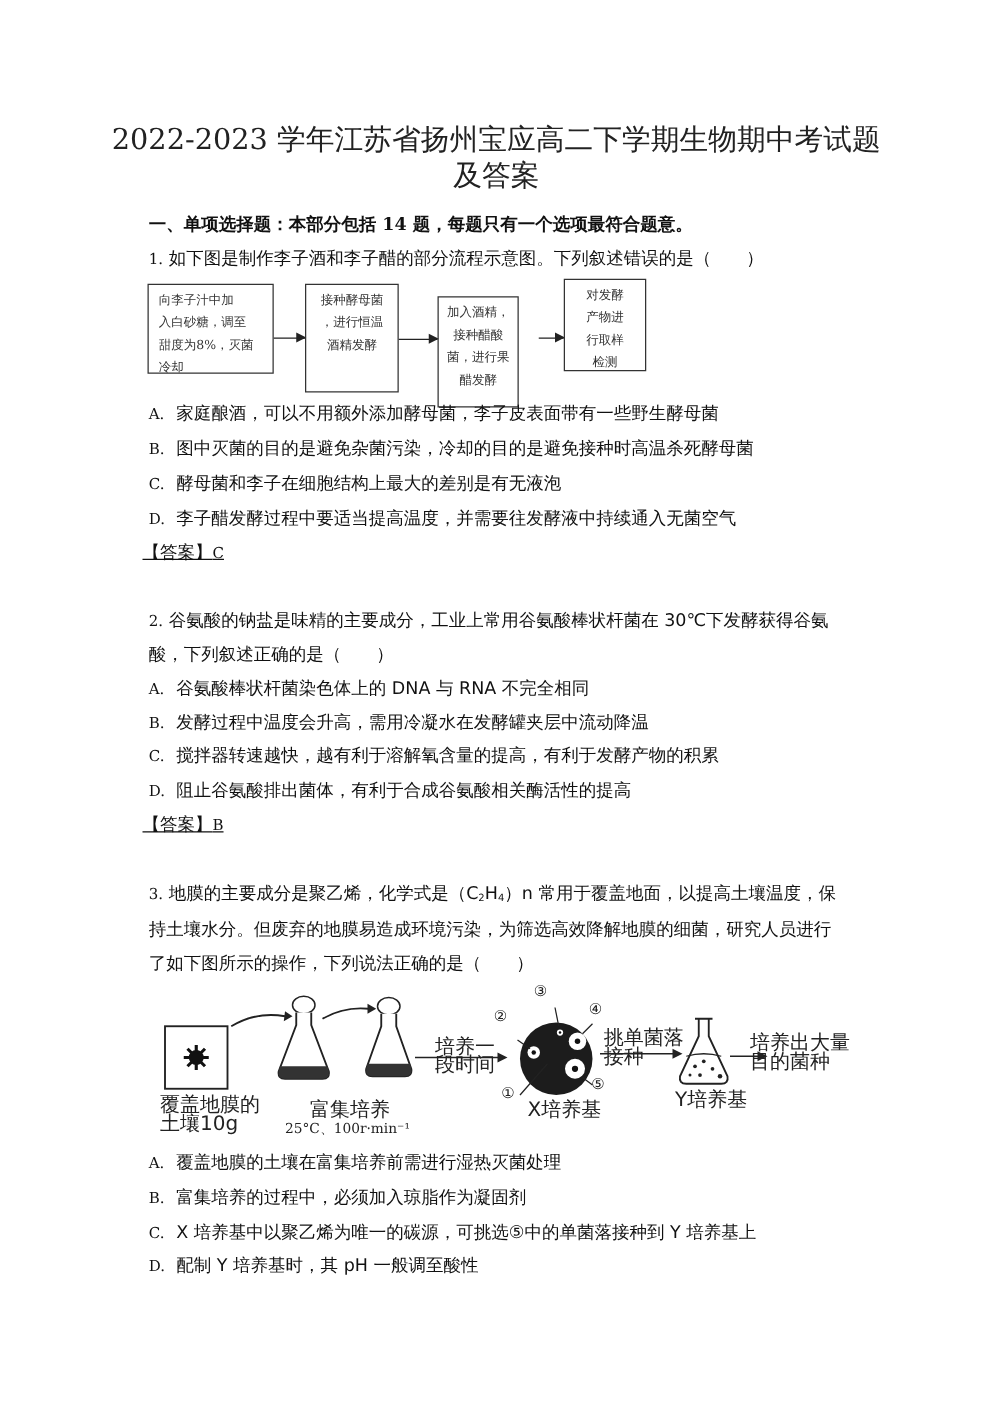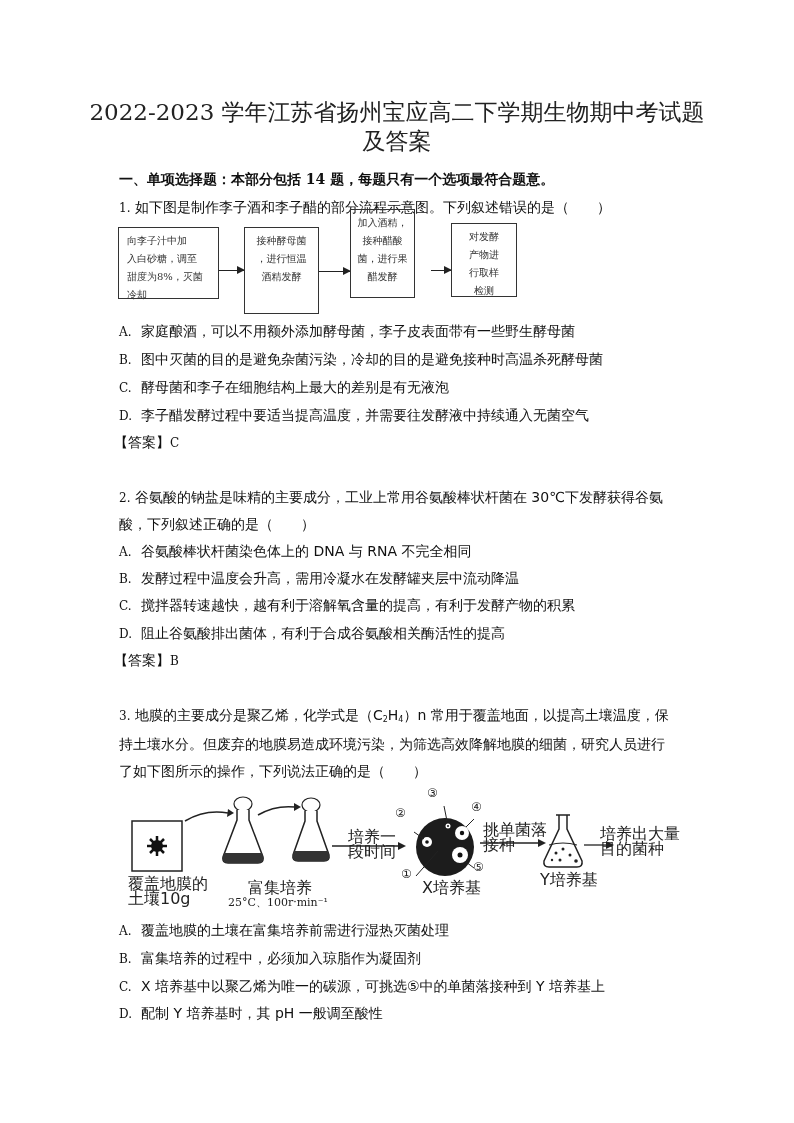--- a/index.html
+++ b/index.html
@@ -5,21 +5,21 @@
   html, body { margin: 0; padding: 0; background: #ffffff; }
   body { width: 794px; height: 1123px; position: relative; overflow: hidden;
          font-family: "DejaVu Sans", "Liberation Sans", sans-serif; color: #111; }
   .abs { position: absolute; }
   .title { left: 0; width: 794px; text-align: center; font-family: "DejaVu Serif", "Liberation Serif", serif;
            font-size: 23px; color: #222; line-height: 30px; }
   .section { left: 119px; top: 171px; font-size: 14px; font-weight: bold; font-family: "DejaVu Serif","Liberation Serif", serif; }
   .line { left: 119px; font-size: 14px; line-height: 18px; white-space: nowrap; color: #111; }
   .opt { left: 119px; font-size: 14px; line-height: 18px; white-space: nowrap; }
   .opt .lab { font-family: "DejaVu Serif","Liberation Serif", serif; font-size: 12px; display:inline-block; width: 22px; }
-  .ans { left: 114px; font-size: 14px; line-height: 18px; }
+  .ans { left: 114px; font-size: 14px; line-height: 18px; text-decoration: underline; }
   .ans .v { font-family: "DejaVu Serif","Liberation Serif", serif; font-size: 12px; }
   .fbox { border: 1.5px solid #333; box-sizing: border-box; font-family: "DejaVu Serif","Liberation Serif", serif;
           font-size: 10px; line-height: 18px; color: #333; text-align: center; padding-top: 4px; }
   .arrow { height: 1px; background: #222; }
   .arrow::after { content: ""; position: absolute; right: -1px; top: -4px; border-left: 8px solid #222;
                   border-top: 4.5px solid transparent; border-bottom: 4.5px solid transparent; }
   .dlabel { font-size: 16px; color: #222; line-height: 15px; }
   .sub { font-size: 8px; vertical-align: -2px; }
 </style>
 </head>
@@ -41,21 +41,21 @@
     <div>甜度为8%，灭菌</div>
     <div>冷却</div>
   </div>
   <div class="abs arrow" style="left:219px;top:270px;width:25px;"></div>
   <div class="abs fbox" style="left:244px;top:227px;width:75px;height:87px;">
     <div>接种酵母菌</div>
     <div>，进行恒温</div>
     <div>酒精发酵</div>
   </div>
   <div class="abs arrow" style="left:319px;top:271px;width:31px;"></div>
-  <div class="abs fbox" style="left:350px;top:209px;width:65px;height:89px;">
+  <div class="abs fbox" style="left:350px;top:237px;width:65px;height:89px;">
     <div>加入酒精，</div>
     <div>接种醋酸</div>
     <div>菌，进行果</div>
     <div>醋发酵</div>
   </div>
   <div class="abs arrow" style="left:431px;top:270px;width:20px;"></div>
   <div class="abs fbox" style="left:451px;top:223px;width:66px;height:74px;">
     <div>对发酵</div>
     <div>产物进</div>
     <div>行取样</div>

